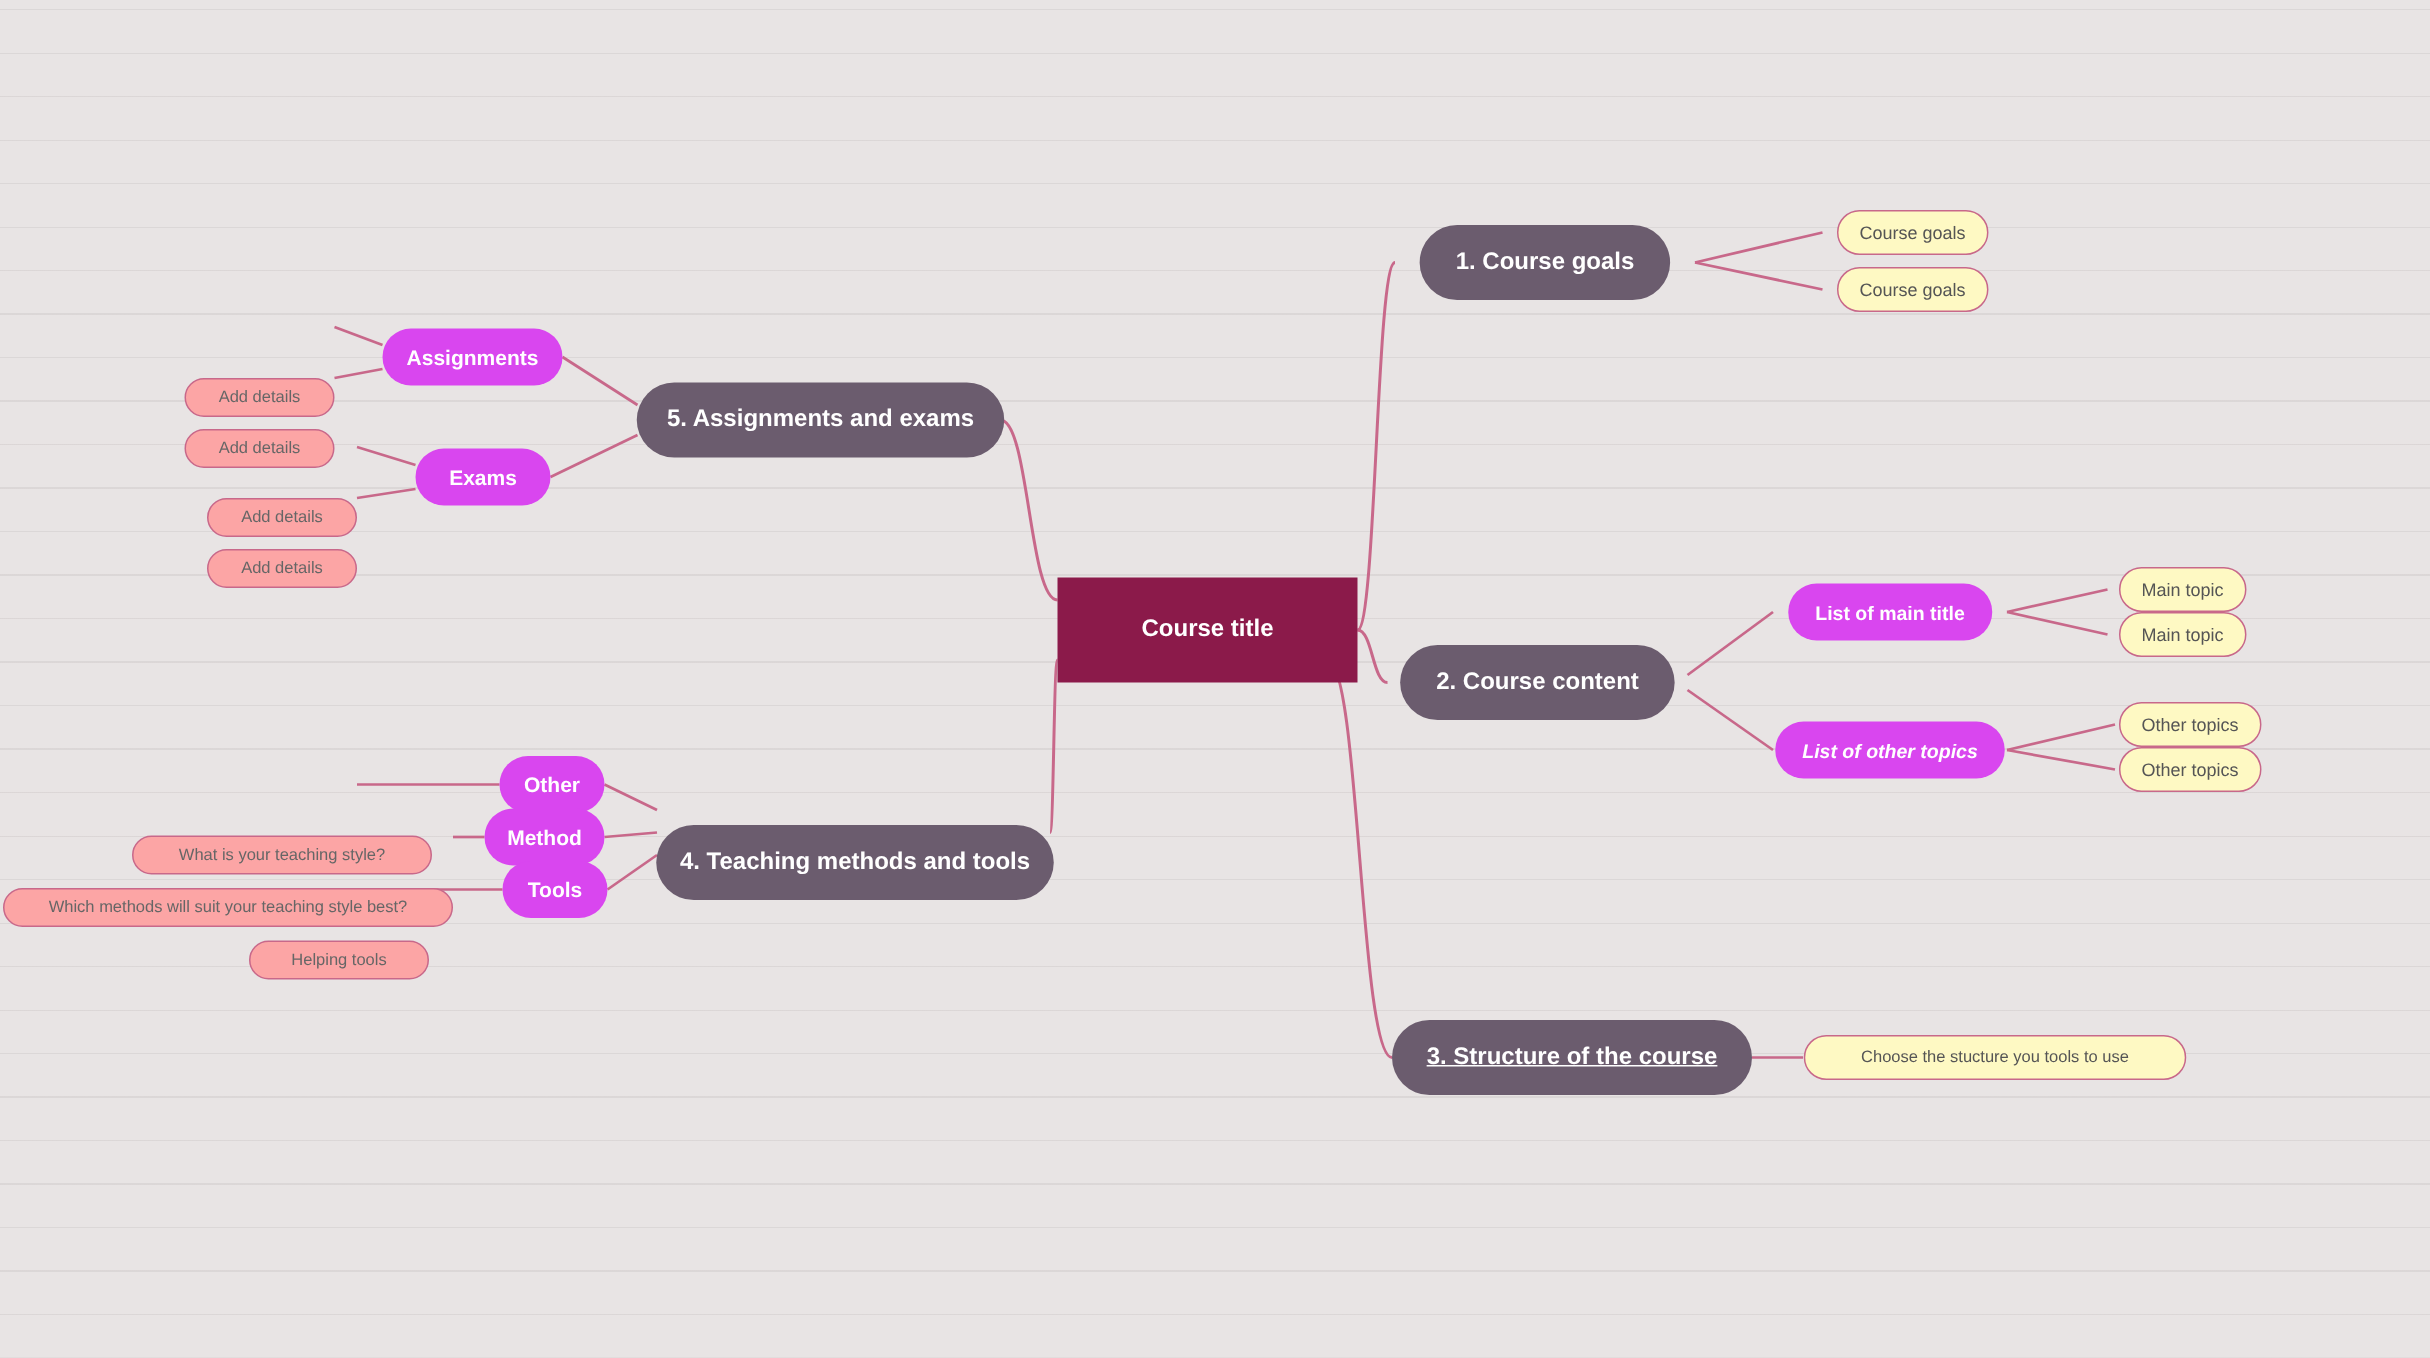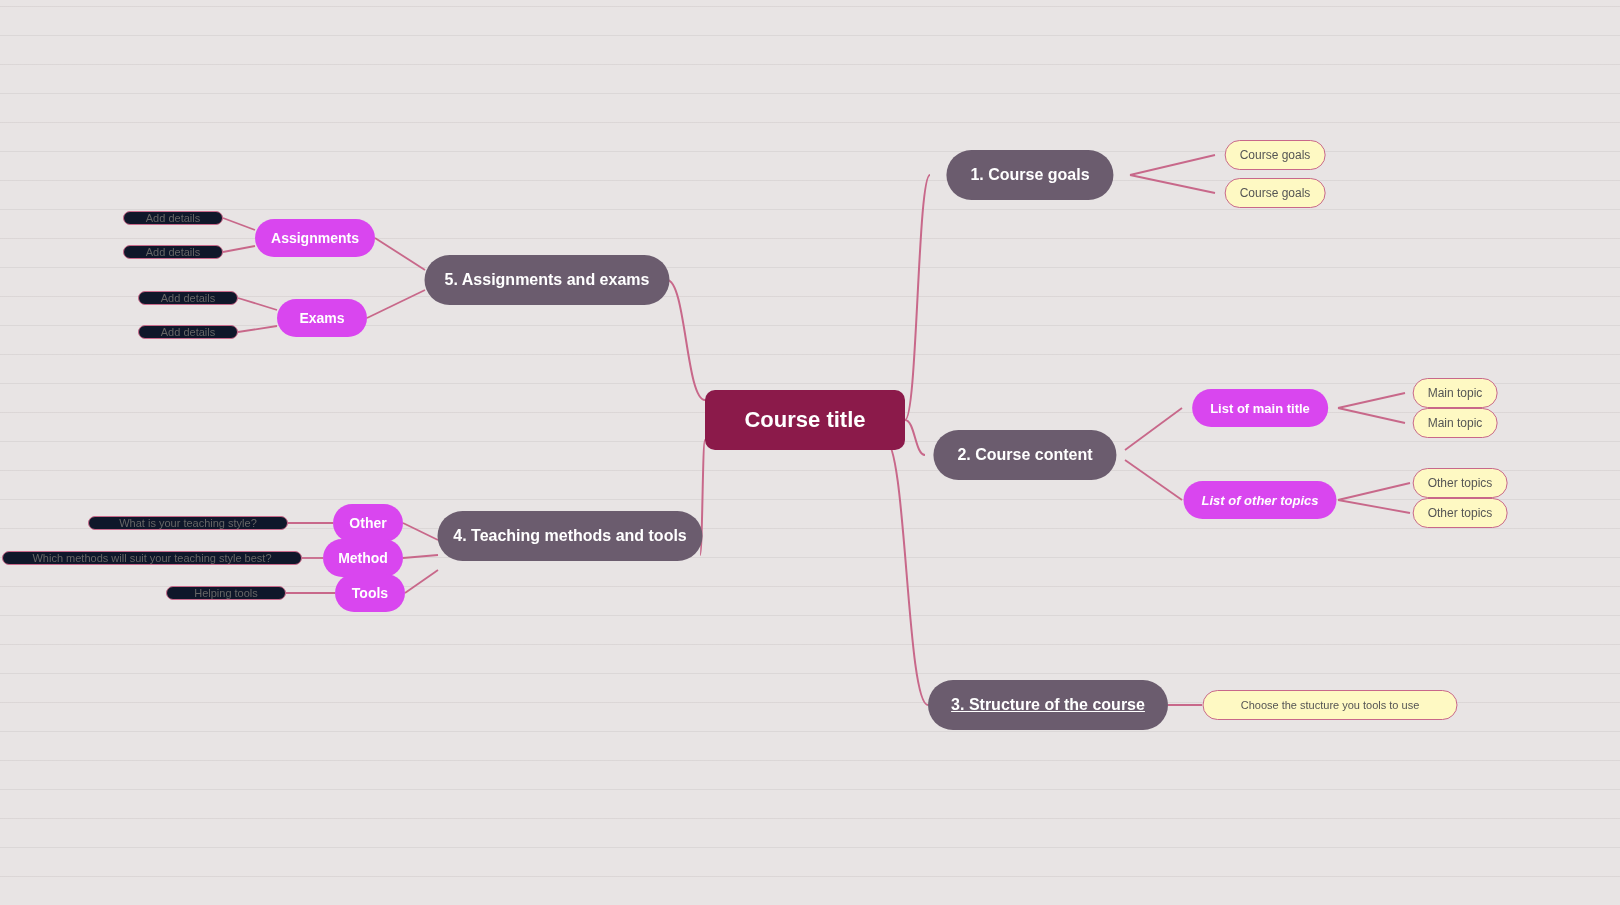--- a/index.html
+++ b/index.html
@@ -33,25 +33,25 @@
       justify-content: center;
       text-align: center;
       cursor: pointer;
       white-space: nowrap;
     }
 
     .node-center {
       background: #8b1a4a;
       color: white;
       font-weight: bold;
-      font-size: 22px;
-      border-radius: 10px;
+      font-size: 16px;
+      border-radius: 0;
       padding: 18px 32px;
       width: 200px;
-      height: 60px;
+      height: 70px;
     }
 
     .node-secondary {
       background: #6b5c6e;
       color: white;
       font-size: 16px;
       font-weight: bold;
       border-radius: 25px;
       padding: 12px 24px;
       height: 50px;
@@ -71,27 +71,28 @@
       background: #fef9c3;
       color: #555;
       font-size: 12px;
       border: 1.5px solid #c8688a;
       border-radius: 20px;
       padding: 5px 14px;
       height: 30px;
     }
 
     .node-leaf-sm {
-      background: #0f172a;
+      background: #fca5a5;
       color: #666;
       font-size: 11px;
       border: 1.5px solid #c8688a;
       border-radius: 15px;
       padding: 4px 12px;
-      height: 14px;
+      height: 26px;
+      margin-top: 47px;
     }
   </style>
 </head>
 <body>
 
 <svg class="connections" id="svg-layer">
     <path d="M905,420 C917.5,420 917.5,175 930,175" stroke="#c8688a" stroke-width="2" fill="none"></path>
     <path d="M905,420 C915,420 915,455 925,455" stroke="#c8688a" stroke-width="2" fill="none"></path>
     <path d="M885,440 C906.5,440 906.5,705 928,705" stroke="#c8688a" stroke-width="2" fill="none"></path>
     <path d="M705,440 C702.5,440 702.5,555 700,555" stroke="#c8688a" stroke-width="2" fill="none"></path>
@@ -155,21 +156,21 @@
   <span>Other topics</span>
 </div>
 
 <div class="node node-secondary" style="left:1048px; top:705px; transform:translate(-50%,-50%); width:240px;text-decoration:underline;">
   <span>3. Structure of the course</span>
 </div>
 <div class="node node-leaf" style="left:1330px; top:705px; transform:translate(-50%,-50%); width:255px; white-space:nowrap; font-size:11px;">
   <span>Choose the stucture you tools to use</span>
 </div>
 
-<div class="node node-secondary" style="left:570px; top:536px; transform:translate(-50%,-50%); width:265px;align-items:center;">
+<div class="node node-secondary" style="left:570px; top:575px; transform:translate(-50%,-50%); width:265px;align-items:center;">
   <span>4. Teaching methods and tools</span>
 </div>
 
 <div class="node node-tertiary" style="left:368px; top:523px; transform:translate(-50%,-50%); width:70px;">
   <span>Other</span>
 </div>
 <div class="node node-leaf-sm" style="left:188px; top:523px; transform:translate(-50%,-50%); width:200px;">
   <span>What is your teaching style?</span>
 </div>
 

